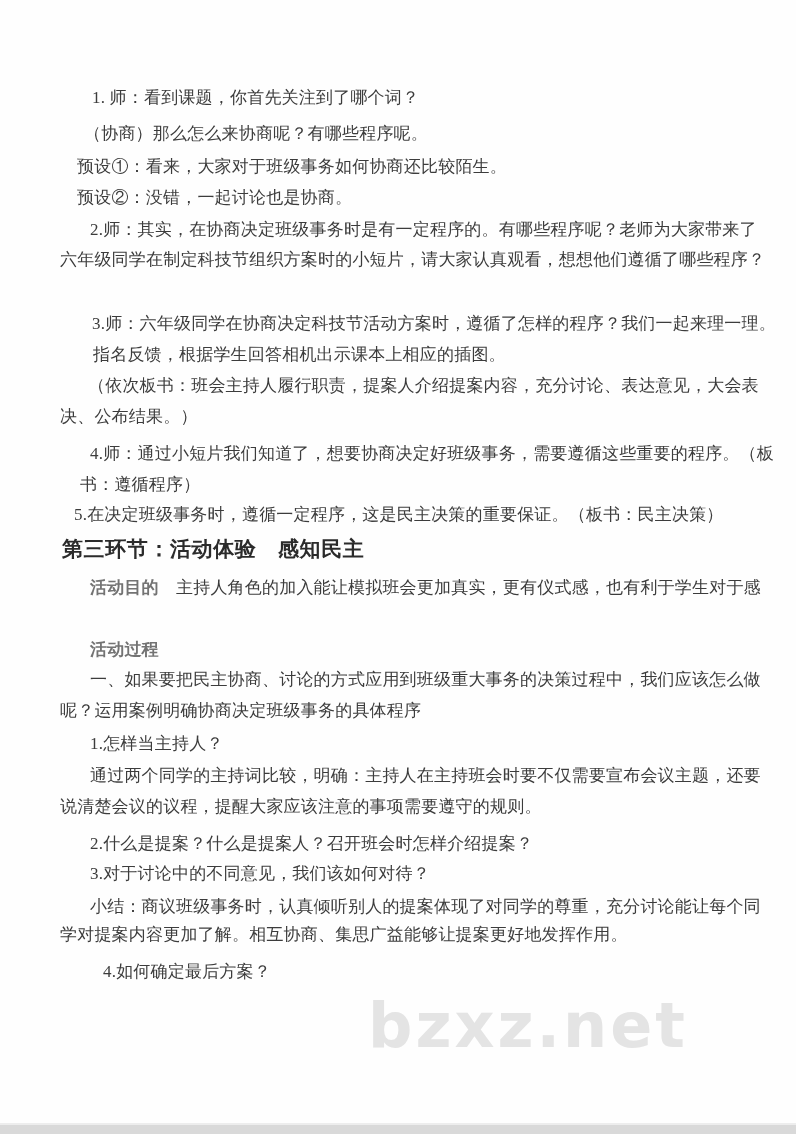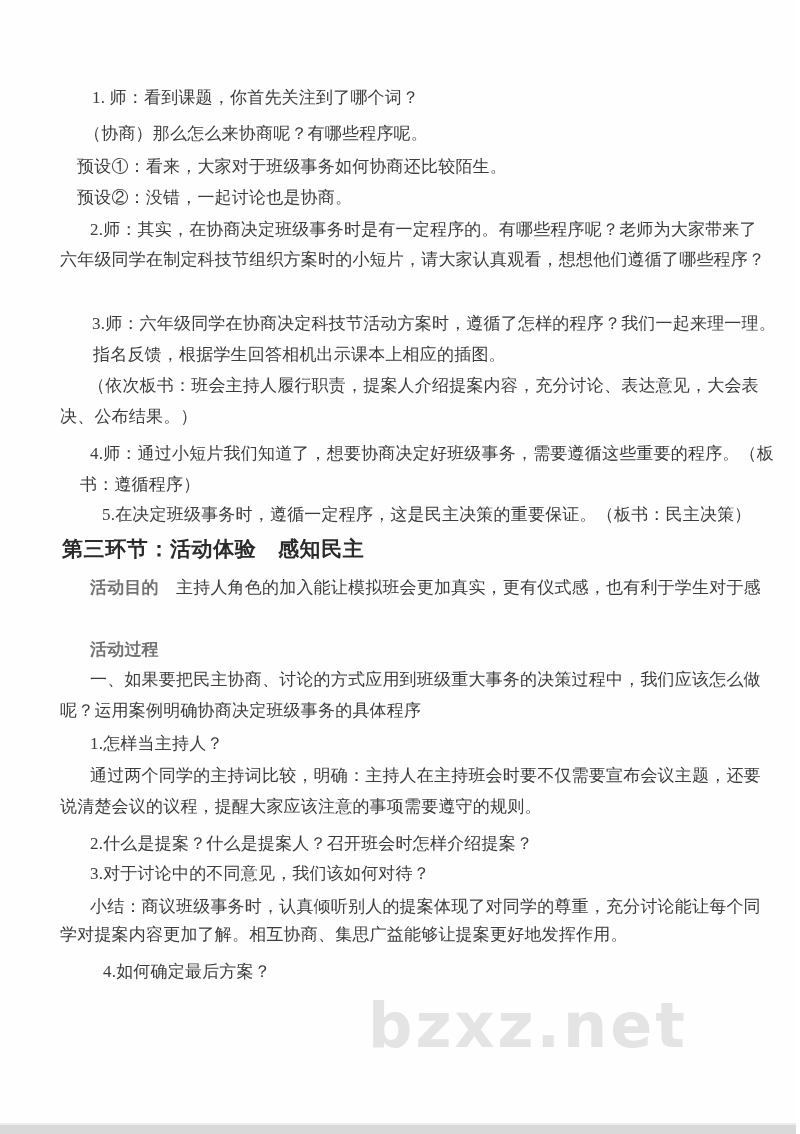--- a/index.html
+++ b/index.html
@@ -65,21 +65,21 @@
   <div class="line" style="top:157px; left:77px;">预设①：看来，大家对于班级事务如何协商还比较陌生。</div>
   <div class="line" style="top:188px; left:77px;">预设②：没错，一起讨论也是协商。</div>
   <div class="line" style="top:220px; left:90px;">2.师：其实，在协商决定班级事务时是有一定程序的。有哪些程序呢？老师为大家带来了</div>
   <div class="line" style="top:250px; left:60px;">六年级同学在制定科技节组织方案时的小短片，请大家认真观看，想想他们遵循了哪些程序？</div>
   <div class="line" style="top:314px; left:92px;">3.师：六年级同学在协商决定科技节活动方案时，遵循了怎样的程序？我们一起来理一理。</div>
   <div class="line" style="top:345px; left:93px;">指名反馈，根据学生回答相机出示课本上相应的插图。</div>
   <div class="line" style="top:376px; left:88px;">（依次板书：班会主持人履行职责，提案人介绍提案内容，充分讨论、表达意见，大会表</div>
   <div class="line" style="top:407px; left:60px;">决、公布结果。）</div>
   <div class="line" style="top:444px; left:90px;">4.师：通过小短片我们知道了，想要协商决定好班级事务，需要遵循这些重要的程序。（板</div>
   <div class="line" style="top:475px; left:60px;margin-left:20px;">书：遵循程序）</div>
-  <div class="line" style="top:505px; left:102px;text-align:right;">5.在决定班级事务时，遵循一定程序，这是民主决策的重要保证。（板书：民主决策）</div>
+  <div class="line" style="top:505px; left:74px;text-align:right;">5.在决定班级事务时，遵循一定程序，这是民主决策的重要保证。（板书：民主决策）</div>
 
   <div class="line section-heading" style="top:539px; left:62px;">第三环节：活动体验　感知民主</div>
 
   <div class="line" style="top:578px; left:90px;"><span class="bold">活动目的</span><span>　主持人角色的加入能让模拟班会更加真实，更有仪式感，也有利于学生对于感</span></div>
 
 
   <div class="line bold" style="top:640px; left:90px;">活动过程</div>
 
   <div class="line" style="top:670px; left:90px;">一、如果要把民主协商、讨论的方式应用到班级重大事务的决策过程中，我们应该怎么做</div>
   <div class="line" style="top:701px; left:60px;">呢？运用案例明确协商决定班级事务的具体程序</div>

